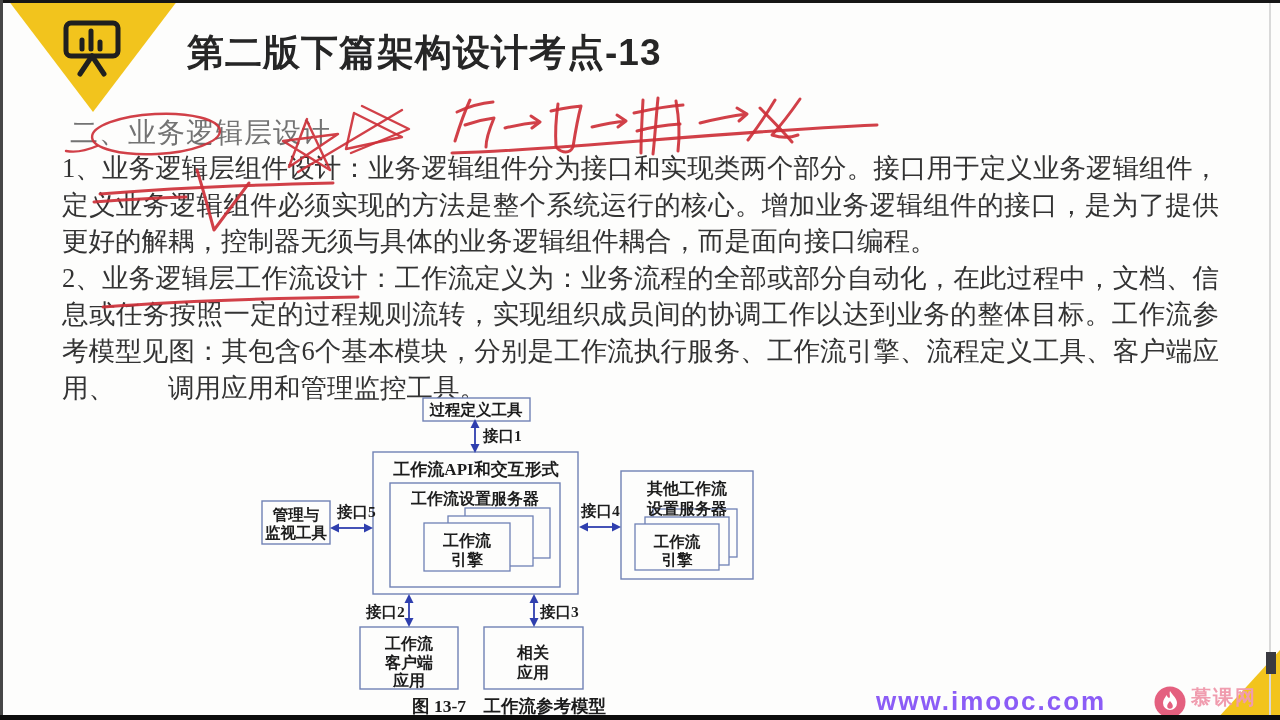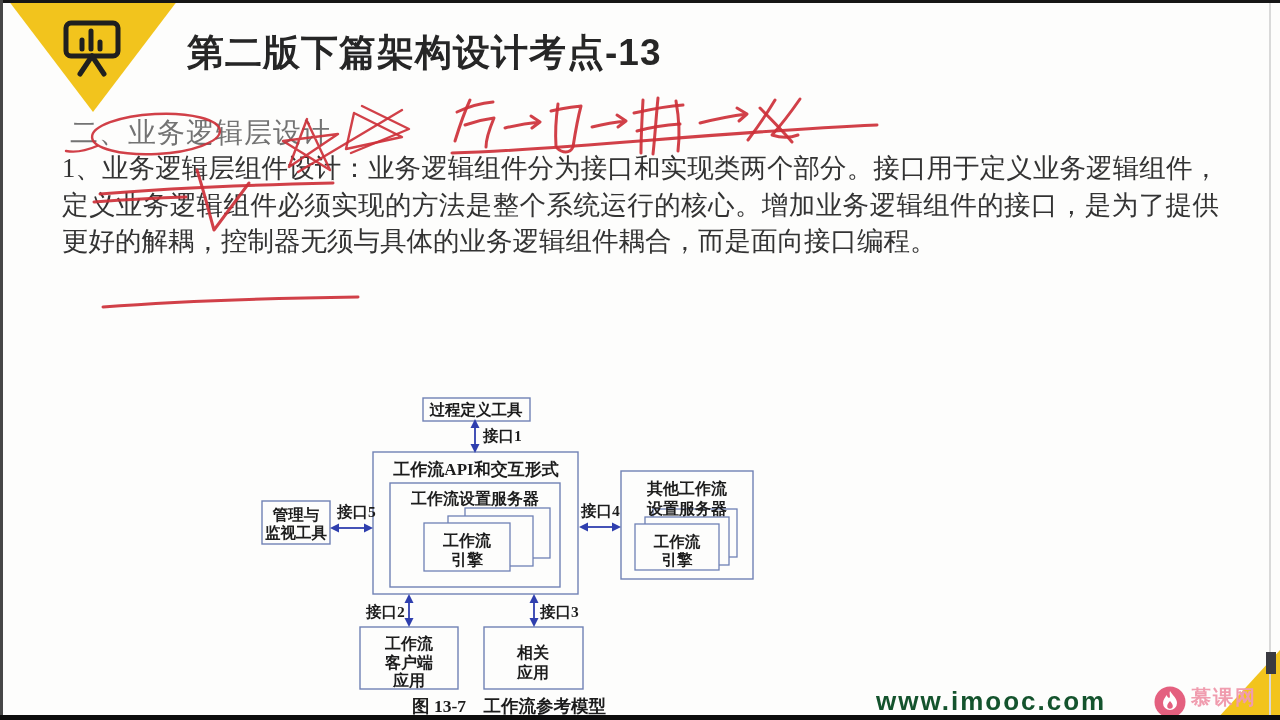--- a/index.html
+++ b/index.html
@@ -52,21 +52,21 @@
 
   
   .annotations { position:absolute; left:0; top:0; z-index:3; pointer-events:none; }
   .ink { fill:none; stroke:#cd3038; stroke-width:3; stroke-linecap:round; stroke-linejoin:round; opacity:.92; }
   .ink-thin { stroke-width:2.4; }
 
   
   .watermark {
     position:absolute; left:876px; top:686px;
     font-family:"Liberation Sans", sans-serif; font-weight:800;
-    font-size:26px; letter-spacing:2px; color:#14532d; z-index:4;
+    font-size:26px; letter-spacing:2px; color:#8b5cf6; z-index:4;
   }
   .ribbon-br {
     position:absolute; left:1216px; top:650px; width:64px; height:70px;
     background:#f2c41d; clip-path:polygon(100% 0, 100% 100%, 0 100%);
     z-index:3;
   }
   .brand-logo { position:absolute; left:1153px; top:685px; z-index:4; }
   .brand-name {
     position:absolute; left:1191px; top:684px;
     font-family:"Liberation Sans", sans-serif; font-weight:700;
@@ -95,20 +95,21 @@
         <path d="M32,38 L44,56"></path>
       </g>
     </svg>
   </div>
 
   <div class="title">第二版下篇架构设计考点-13</div>
   <div class="heading">二、业务逻辑层设计</div>
 
   <div class="bodytext">
     <p><span>1、</span><span>业务逻辑层组件设计</span><span>：业务逻辑组件分为接口和实现类两个部分。接口用于定义业务逻辑组件，定义业务逻辑组件必须实现的方法是整个系统运行的核心。增加业务逻辑组件的接口，是为了提供更好的解耦，控制器无须与具体的业务逻辑组件耦合，而是面向接口编程。</span></p>
+    <p><span>2、</span><span>业务逻辑层工作流设计</span><span>：工作流定义为：业务流程的全部或部分自动化，在此过程中，文档、信息或任务按照一定的过程规则流转，实现组织成员间的协调工作以达到业务的整体目标。工作流参考模型见图：其包含6个基本模块，分别是工作流执行服务、工作流引擎、流程定义工具、客户端应用、　　调用应用和管理监控工具。</span></p>
   </div>
 
   <svg class="diagram" width="540" height="328" viewBox="250 392 540 328">
 
     <rect class="box" x="423" y="398" width="107" height="23"></rect>
     <rect class="box" x="373" y="452" width="205" height="142"></rect>
     <rect class="box" x="390" y="483" width="170" height="104"></rect>
     <rect class="stackbox" x="465" y="508" width="85" height="50"></rect>
     <rect class="stackbox" x="448" y="516" width="85" height="50"></rect>
     <rect class="stackbox" x="424" y="523" width="86" height="48"></rect>

